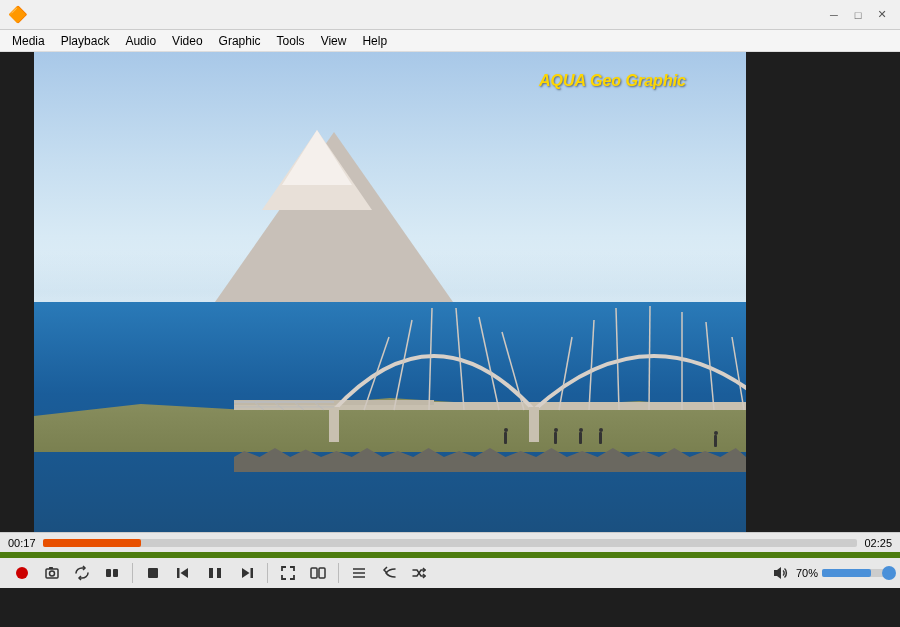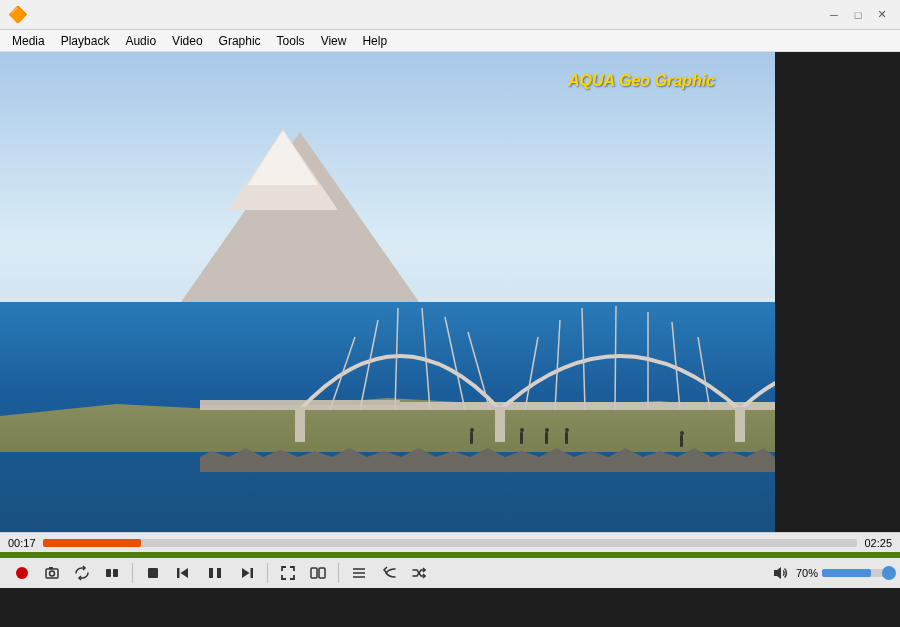--- a/index.html
+++ b/index.html
@@ -67,24 +67,25 @@
       color: #000;
       cursor: pointer;
       height: 100%;
       display: flex;
       align-items: center;
     }
 
     
     #video-area {
       position: relative;
-      width: 775px;
+      width: 712px;
       height: 480px;
       background: #000;
       overflow: hidden;
+      margin-left: 34px;
     }
 
     
     #sky {
       position: absolute;
       top: 0; left: 0; right: 0;
       height: 55%;
       background: linear-gradient(to bottom, #a8c8e8 0%, #c5ddf0 40%, #d8eaf5 70%, #e2eff7 100%);
     }
 

